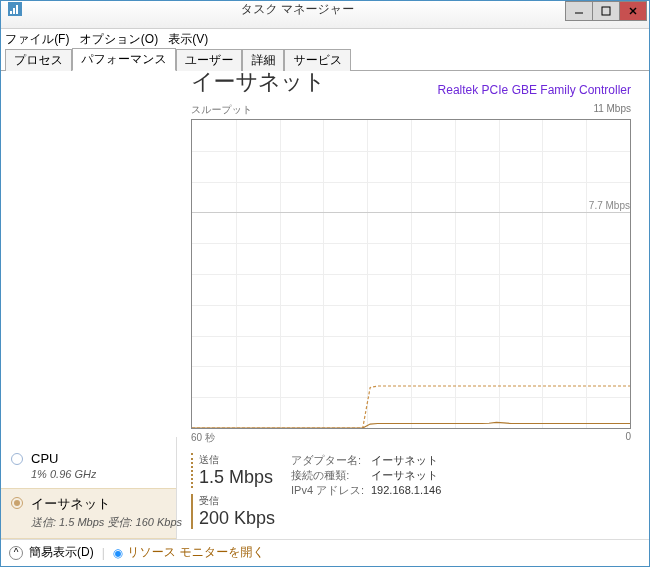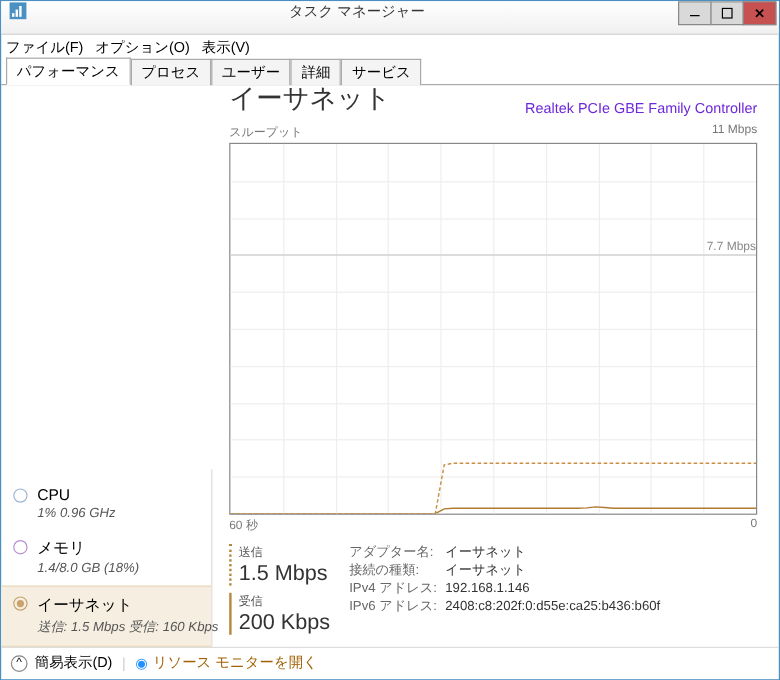--- a/index.html
+++ b/index.html
@@ -94,42 +94,35 @@
   </div>
 </div>
 
 <div class="menubar">
   <span>ファイル(F)</span>
   <span>オプション(O)</span>
   <span>表示(V)</span>
 </div>
 
 <div class="tabstrip">
+  <div class="tab">プロセス</div>
   <div class="tab active">パフォーマンス</div>
-  <div class="tab">プロセス</div>
   <div class="tab">ユーザー</div>
   <div class="tab">詳細</div>
   <div class="tab">サービス</div>
 </div>
 
 <div class="content">
 
   <div class="sidebar">
     <div class="side-item">
       <div class="side-radio"></div>
       <div class="side-text">
         <div class="hd">CPU</div>
         <div class="sub">1% 0.96 GHz</div>
-      </div>
-    </div>
-    <div class="side-item">
-      <div class="side-radio mem"></div>
-      <div class="side-text">
-        <div class="hd">メモリ</div>
-        <div class="sub">1.4/8.0 GB (18%)</div>
       </div>
     </div>
     <div class="side-item selected">
       <div class="side-radio eth sel"></div>
       <div class="side-text">
         <div class="hd">イーサネット</div>
         <div class="sub">送信: 1.5 Mbps 受信: 160 Kbps</div>
       </div>
     </div>
   </div>
@@ -191,24 +184,20 @@
             <div class="v">イーサネット</div>
           </div>
         <div class="info-row">
             <div class="k">接続の種類:</div>
             <div class="v">イーサネット</div>
           </div>
         <div class="info-row">
             <div class="k">IPv4 アドレス:</div>
             <div class="v">192.168.1.146</div>
           </div>
-        <div class="info-row">
-            <div class="k">IPv6 アドレス:</div>
-            <div class="v">2408:c8:202f:0:d55e:ca25:b436:b60f</div>
-          </div>
       </div>
     </div>
   </div>
 </div>
 
 <div class="footer">
   <div class="chev">^</div>
   <span>簡易表示(D)</span>
   <span class="sep">|</span>
   <span class="linkicon">◉</span>

